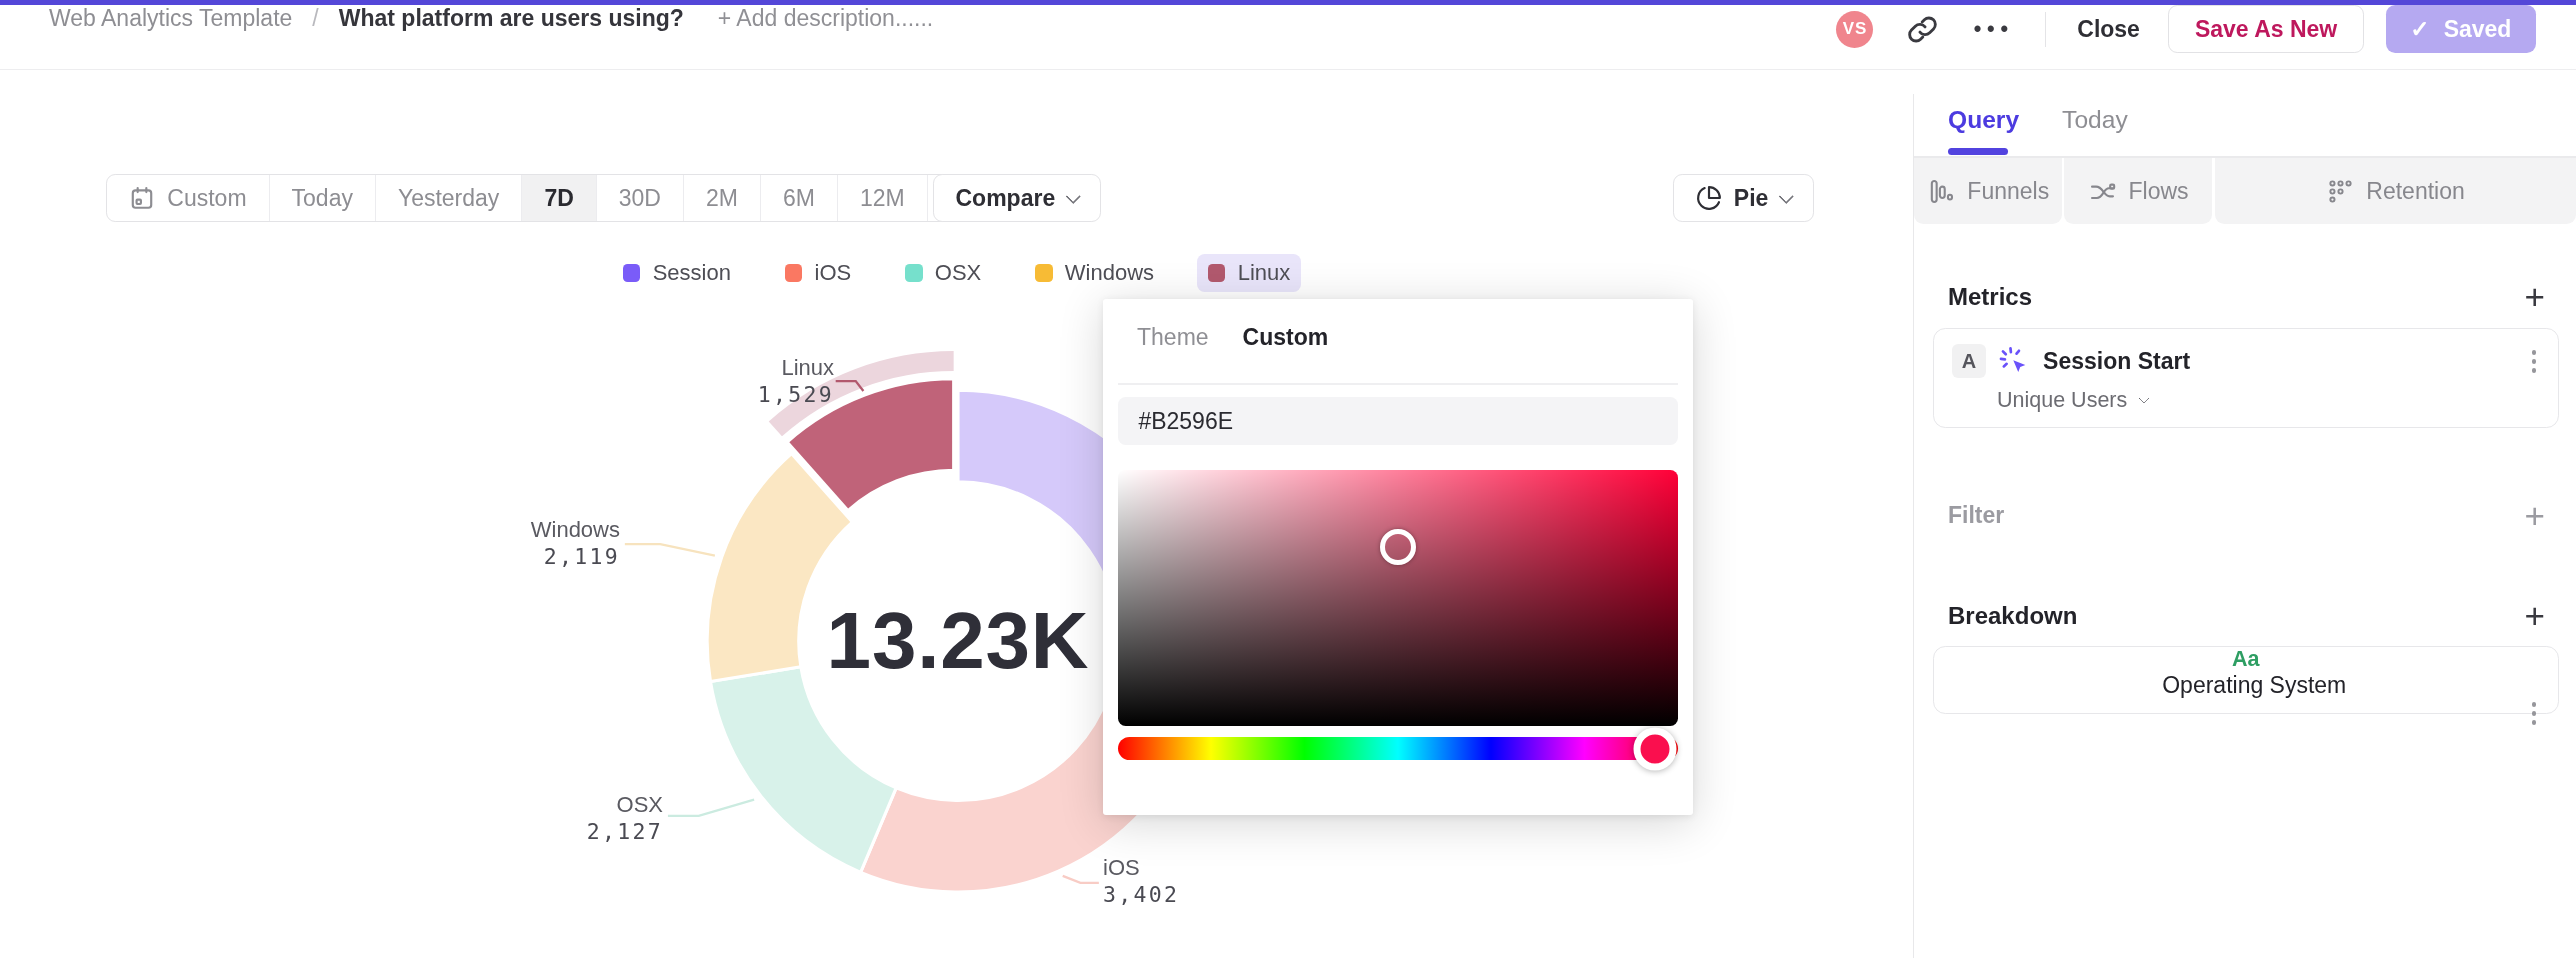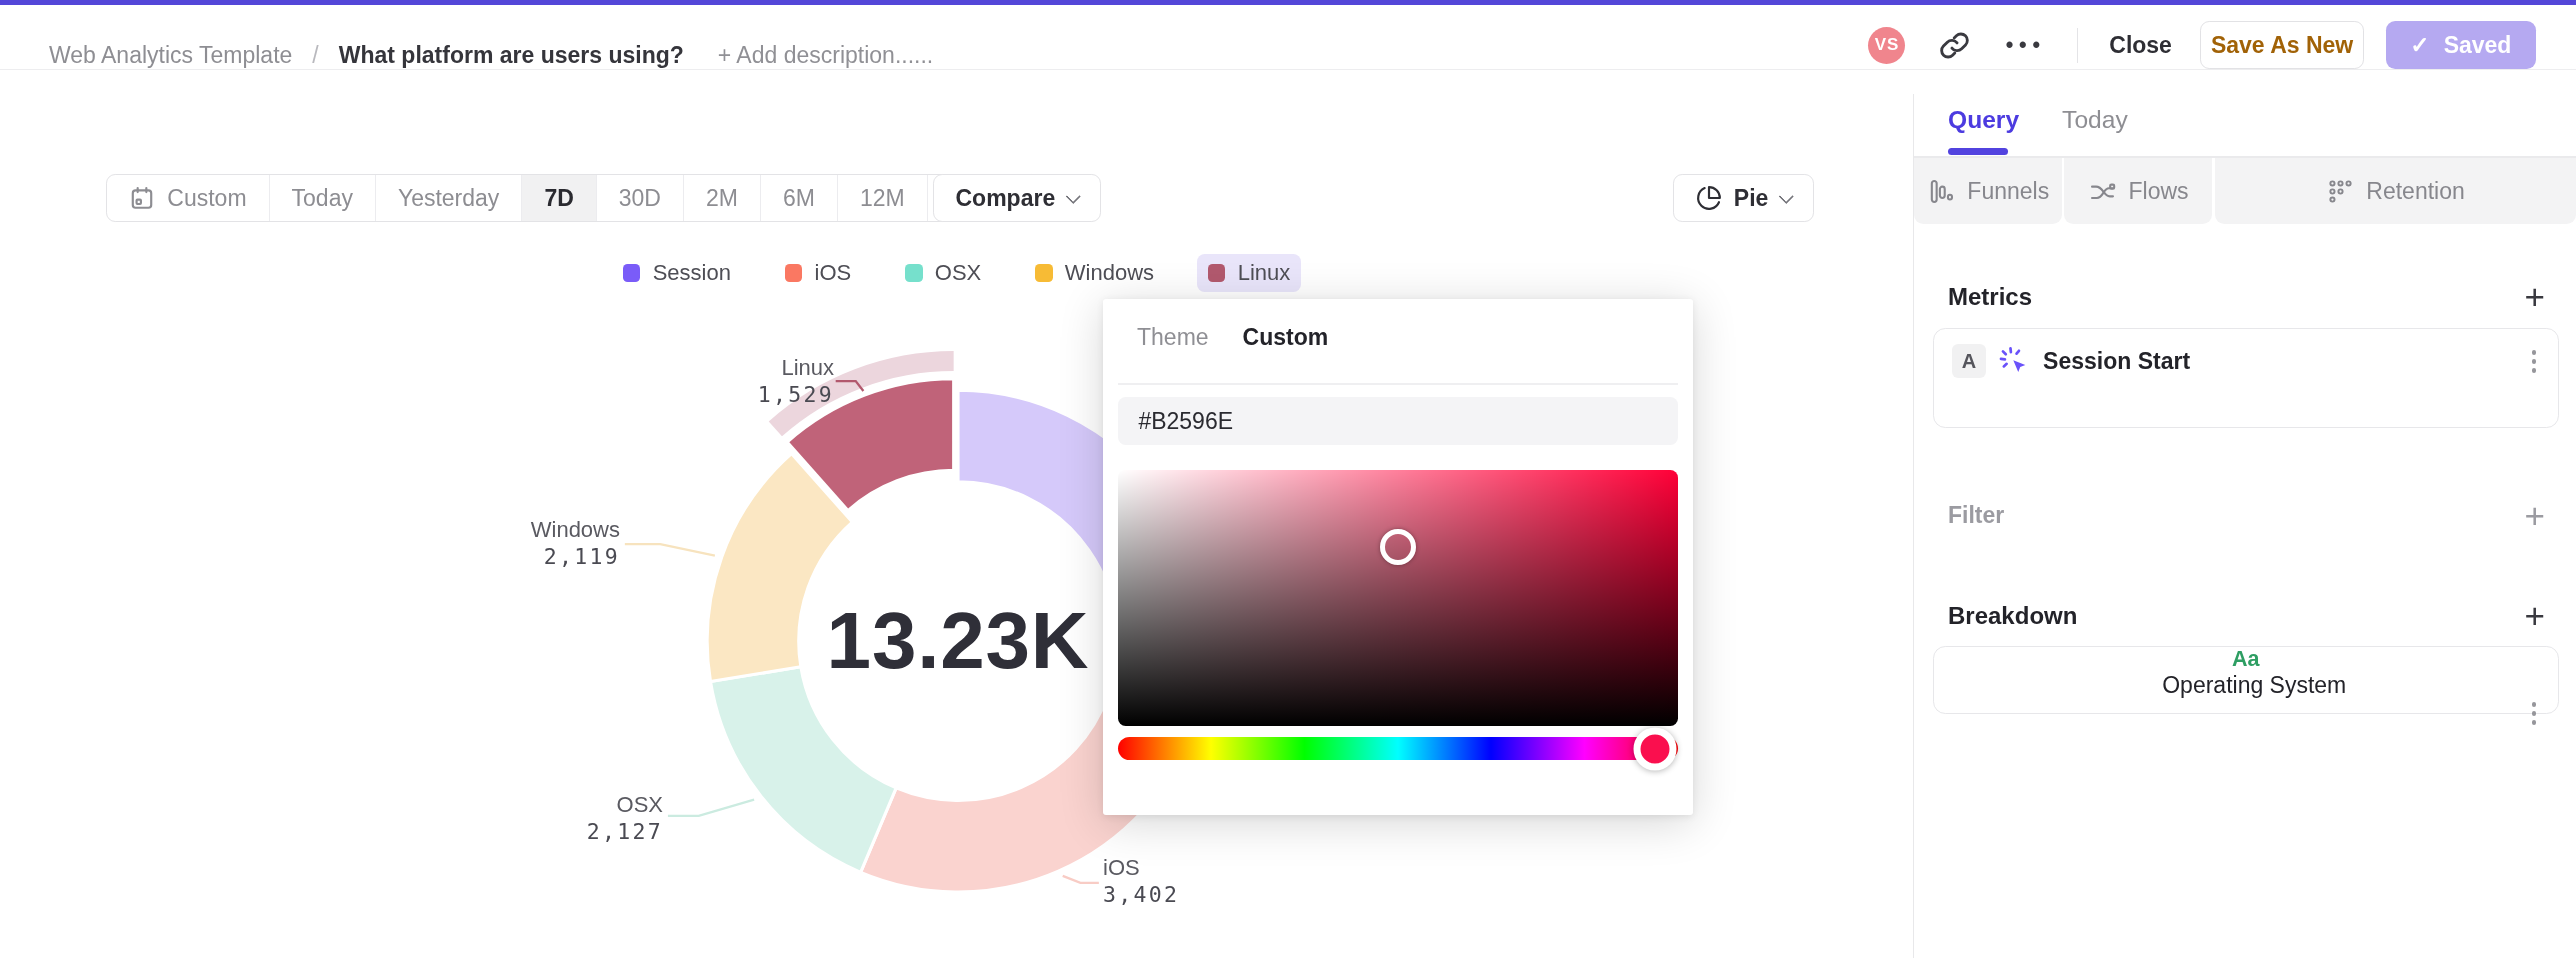--- a/index.html
+++ b/index.html
@@ -6,34 +6,34 @@
   body{
     width:2576px;height:959px;overflow:hidden;background:#ffffff;
     font-family:"Liberation Sans",sans-serif;color:#2b2b31;position:relative;
     -webkit-font-smoothing:antialiased;
   }
   .abs{position:absolute;}
   
   #topbar{left:0;top:0;width:2576px;height:5.4px;background:#5447d8;}
   
   #header{left:0;top:5.4px;width:2576px;height:65px;border-bottom:1.5px solid #ededef;
-    display:flex;align-items:flex-end;padding:0 40px 0 49px;box-sizing:border-box;}
+    display:flex;align-items:flex-start;padding:0 40px 0 49px;box-sizing:border-box;}
   .crumb{font-size:23px;color:#8e8e93;font-weight:500;}
   .crumb-sep{font-size:23px;color:#b9b9be;margin:0 20px;}
   .doc-title{font-size:23px;color:#35353b;font-weight:700;}
   .add-desc{font-size:23px;color:#909095;margin-left:34px;font-weight:500;}
   .hdr-right{margin-left:auto;display:flex;align-items:center;}
   .avatar{width:37px;height:37px;border-radius:50%;background:#f0858d;color:#fff;
     font-size:17px;font-weight:700;display:flex;align-items:center;justify-content:center;letter-spacing:0.8px;}
   .icon-btn{display:flex;align-items:center;justify-content:center;cursor:pointer;}
   .more-dots{font-size:23px;letter-spacing:5.4px;color:#3a3a40;line-height:1;}
   .vdiv{width:1.5px;height:35px;background:#e4e4e7;margin:0 31px;}
   .txt-btn{font-size:23px;font-weight:600;color:#2e2e34;}
   .btn{height:48px;border-radius:9.2px;display:flex;align-items:center;font-size:23px;font-weight:600;box-sizing:border-box;}
-  .btn-outline{border:1.5px solid #e2e2e5;background:#fff;color:#a16207;padding:0 10px;margin-left:28px;}
+  .btn-outline{border:1.5px solid #e2e2e5;background:#fff;color:#be185d;padding:0 26px;margin-left:28px;}
   .btn-saved{background:#b5a9f1;color:#fff;padding:0 24.6px;margin-left:21.5px;gap:14px;}
   
   #main{left:0;top:94px;width:1913px;height:865px;background:#fff;}
   
   .seg-group{position:absolute;left:106px;top:80px;display:inline-flex;border:1.5px solid #e3e3e6;
     border-radius:9.2px;overflow:hidden;background:#fff;height:48px;box-sizing:border-box;}
   .seg{display:flex;align-items:center;gap:12.3px;padding:0 22px;font-size:23px;color:#8d8d92;
     font-weight:500;border-left:1.5px solid #ececef;white-space:nowrap;}
   .seg:first-child{border-left:none;}
   .seg.active{background:#f1f1f2;color:#2a2a30;font-weight:700;}
@@ -322,20 +322,24 @@
         <line x1="4.8" y1="15.8" x2="6.8" y2="14"></line>
         <line x1="15.5" y1="4.8" x2="13.8" y2="6.8"></line>
       </svg>
       <span class="metric-label">Session Start</span>
       <div class="kebab">
           <i></i>
           <i></i>
           <i></i>
         </div>
     </div>
+    <div class="agg-row">
+      <span>Unique Users</span>
+      <span class="chev"></span>
+    </div>
   </div>
 
   <div class="sec-row" id="filter-row">
     <span class="sec-title muted">Filter</span>
     <span class="plus muted">+</span>
   </div>
 
   <div class="sec-row" id="breakdown-row">
     <span class="sec-title">Breakdown</span>
     <span class="plus">+</span>

